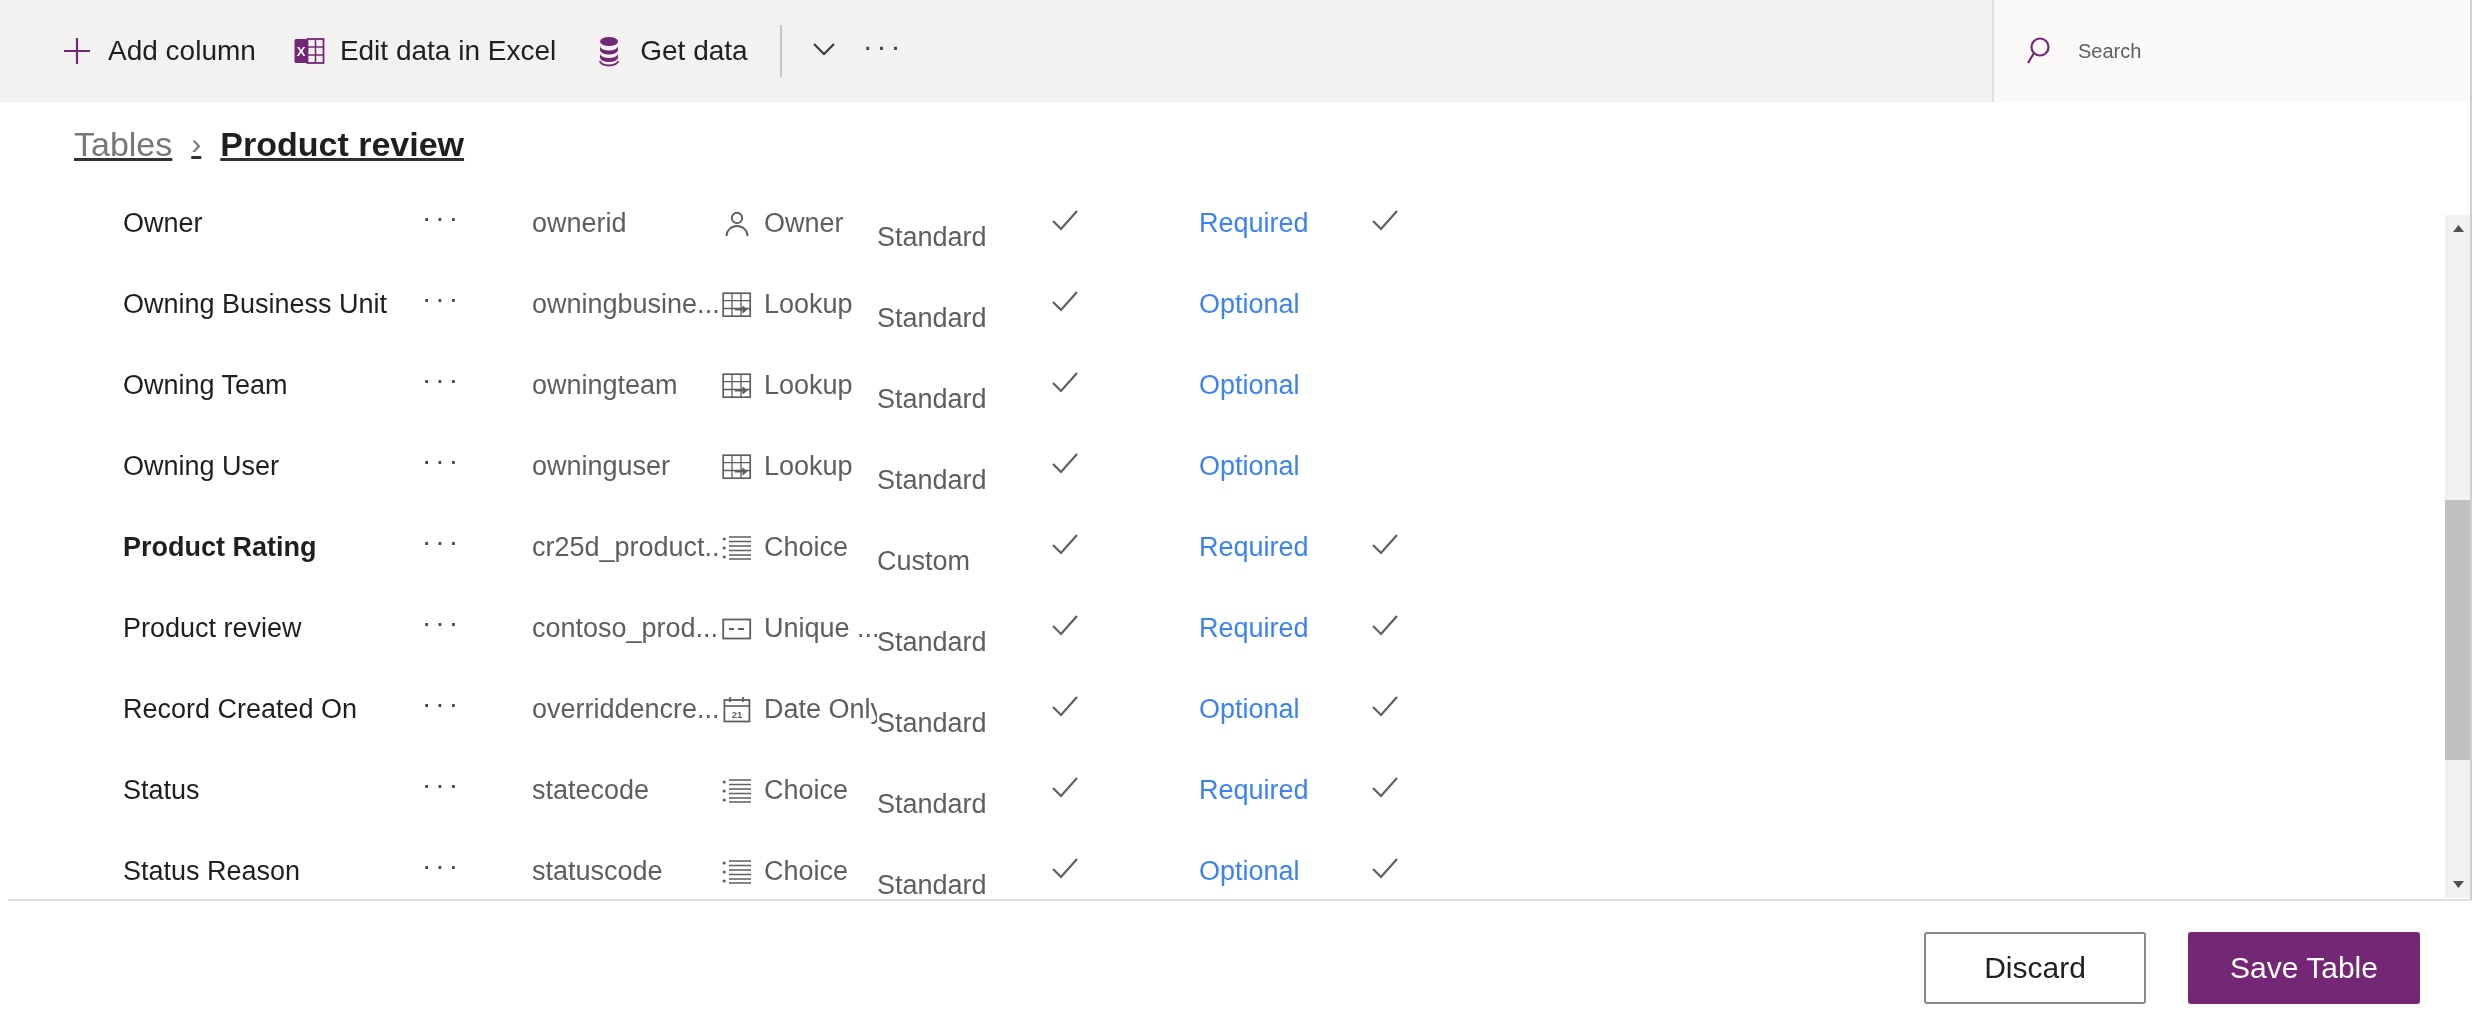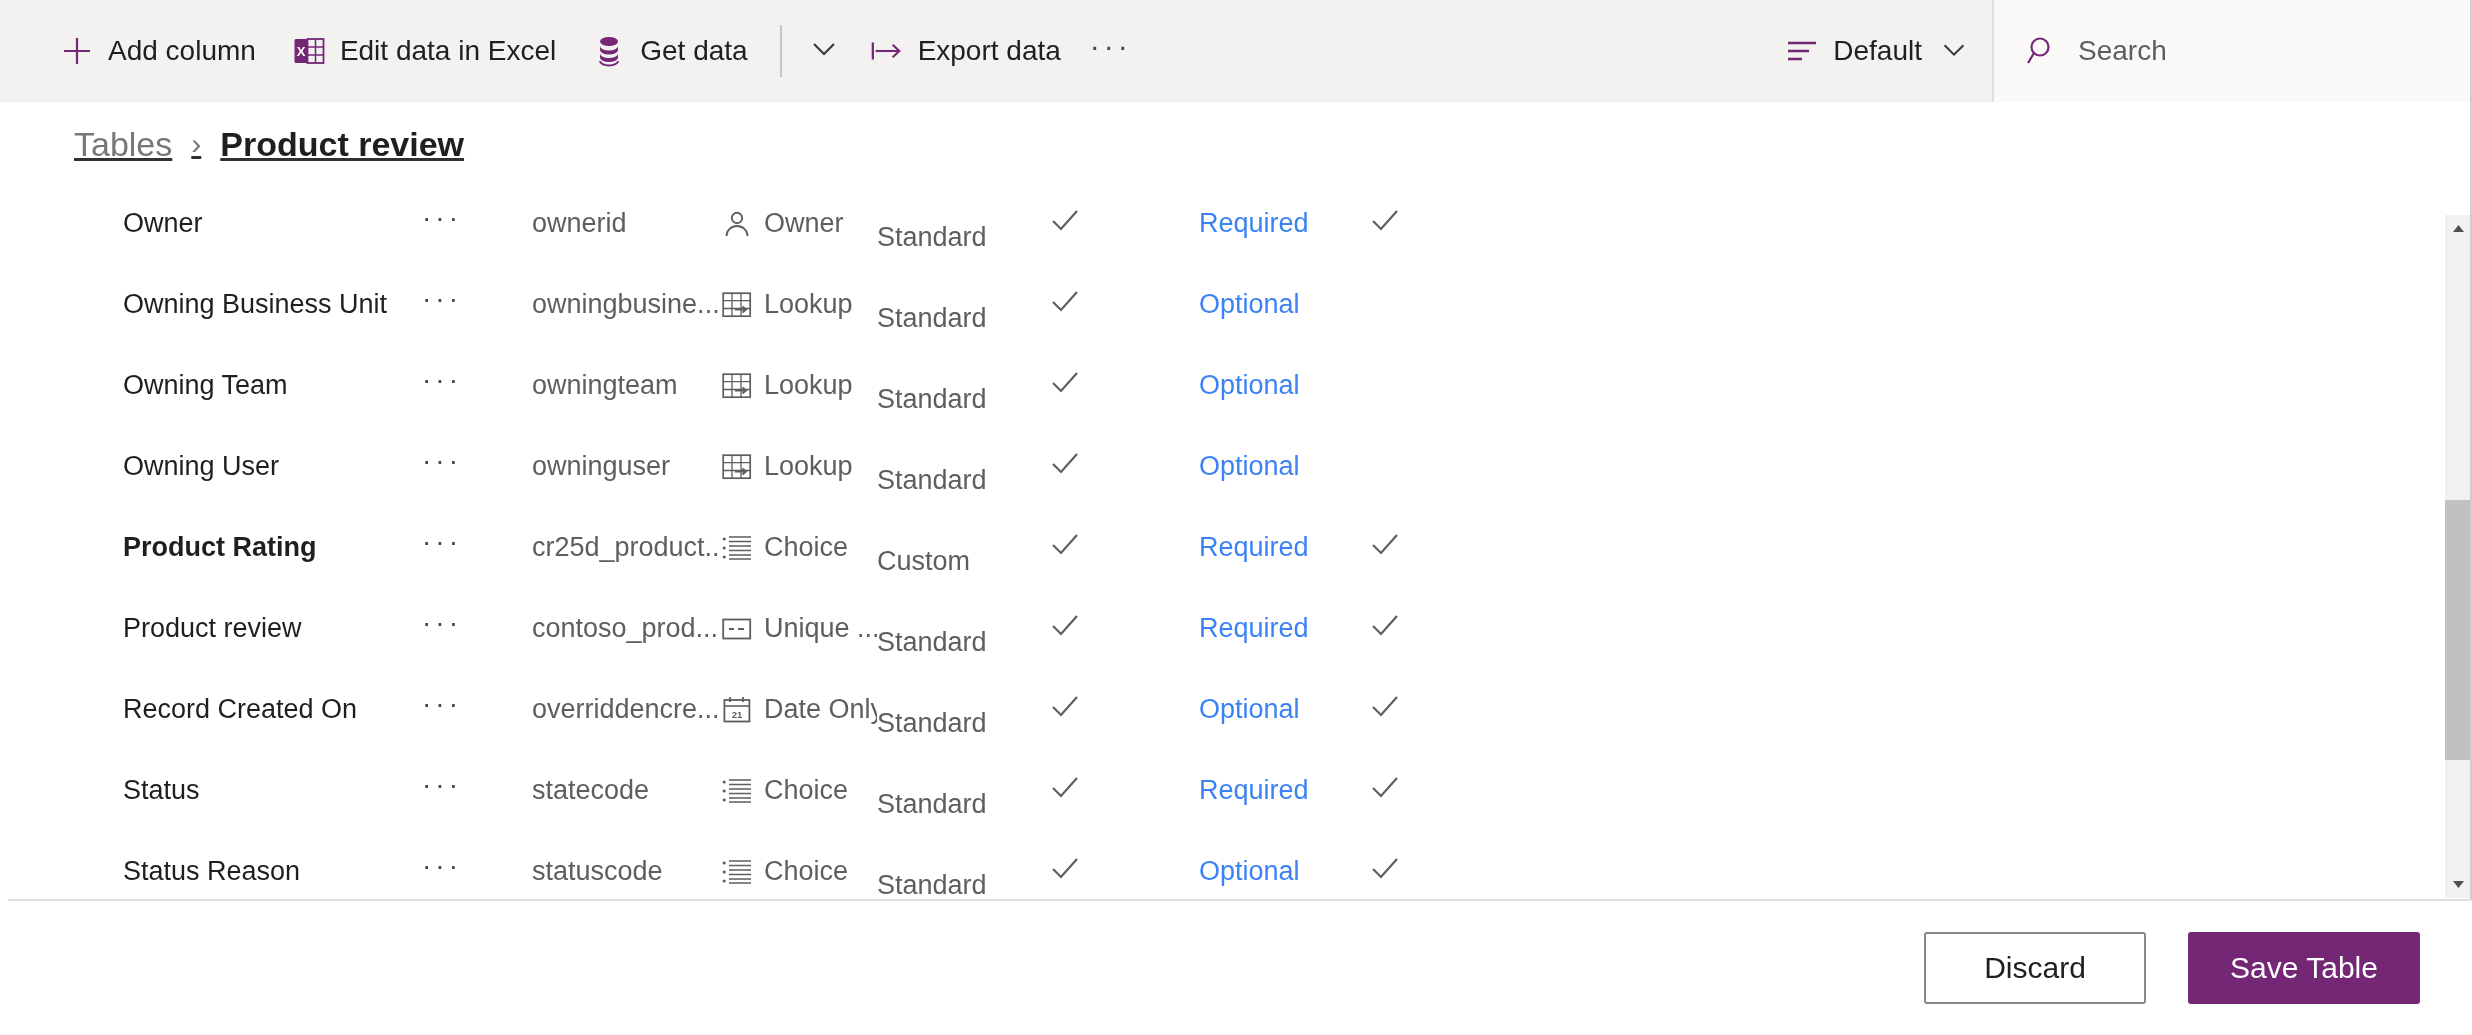--- a/index.html
+++ b/index.html
@@ -101,21 +101,21 @@
     align-items: center;
     width: 480px;
     height: 100%;
     background: #faf9f8;
     border-left: 2px solid #e1dfdd;
     padding-left: 30px;
     box-sizing: border-box;
     cursor: text;
   }
   .search-ico { width: 36px; height: 36px; margin-right: 18px; flex: none; }
-  .search-ph { font-size: 28px; color: #605e5c; text-align: right; }
+  .search-ph { font-size: 20px; color: #605e5c; text-align: right; }
 
   
   .breadcrumb {
     position: absolute;
     left: 74px;
     top: 118px;
     display: flex;
     align-items: center;
     height: 52px;
     text-decoration: underline;
@@ -287,49 +287,26 @@
     <div class="tb-sep"></div>
 
     <div class="tb-chev">
       <span>
         <svg width="34" height="34" viewBox="0 0 34 34">
             <path d="M7 12 L17 22 L27 12" stroke="#3b3a39" stroke-width="2.2" fill="none"></path>
           </svg>
       </span>
     </div>
 
-    <div class="tb-btn">
-      <span class="tb-ico">
-        <svg width="36" height="30" viewBox="0 0 36 30">
-          <path d="M3 6 V24" stroke="#742774" stroke-width="2.4"></path>
-          <path d="M6 15 H31" stroke="#742774" stroke-width="2.2"></path>
-          <path d="M24 8.5 L31 15 L24 21.5" stroke="#742774" stroke-width="2.2" fill="none"></path>
-        </svg>
-      </span>
-      <span class="tb-label">Export data</span>
-    </div>
 
     <div class="tb-ellipsis">···</div>
   </div>
 
   <div class="tb-right">
 
-    <div class="view-btn">
-      <span class="tb-ico">
-        <svg width="34" height="26" viewBox="0 0 34 26">
-          <path d="M3 5 H31 M3 13 H24 M3 21 H17" stroke="#742774" stroke-width="2.4" fill="none"></path>
-        </svg>
-      </span>
-      <span class="tb-label">Default</span>
-      <span style="margin-left:16px">
-        <svg width="32" height="32" viewBox="0 0 34 34">
-            <path d="M7 13 L17 23 L27 13" stroke="#3b3a39" stroke-width="2.2" fill="none"></path>
-          </svg>
-      </span>
-    </div>
 
     <div class="search-box">
       <span class="search-ico">
         <svg width="36" height="36" viewBox="0 0 36 36">
           <circle cx="16" cy="14" r="8.5" fill="none" stroke="#742774" stroke-width="2.2"></circle>
           <path d="M10 20 L4 30" stroke="#742774" stroke-width="2.2"></path>
         </svg>
       </span>
       <span class="search-ph">Search</span>
     </div>

